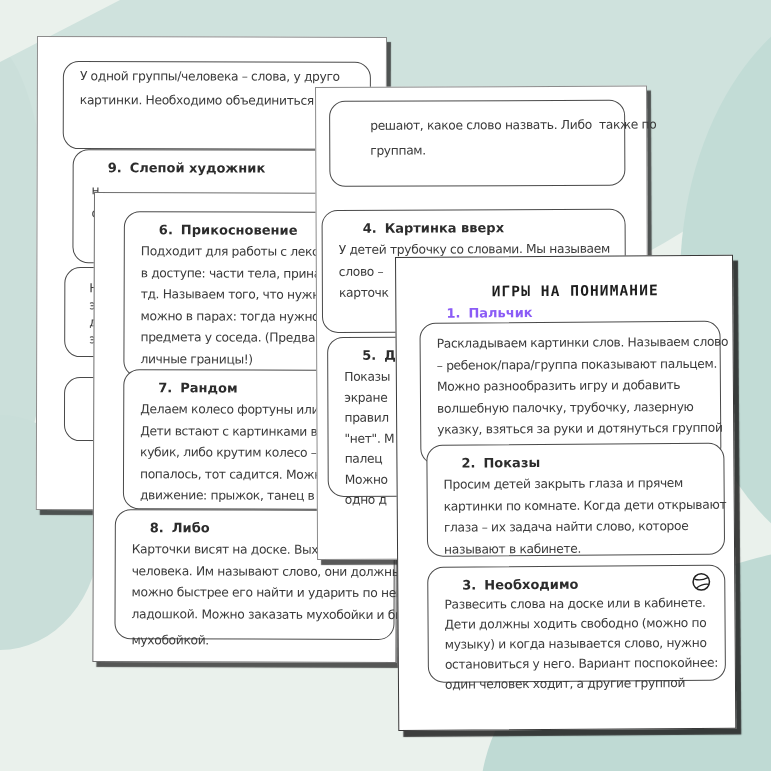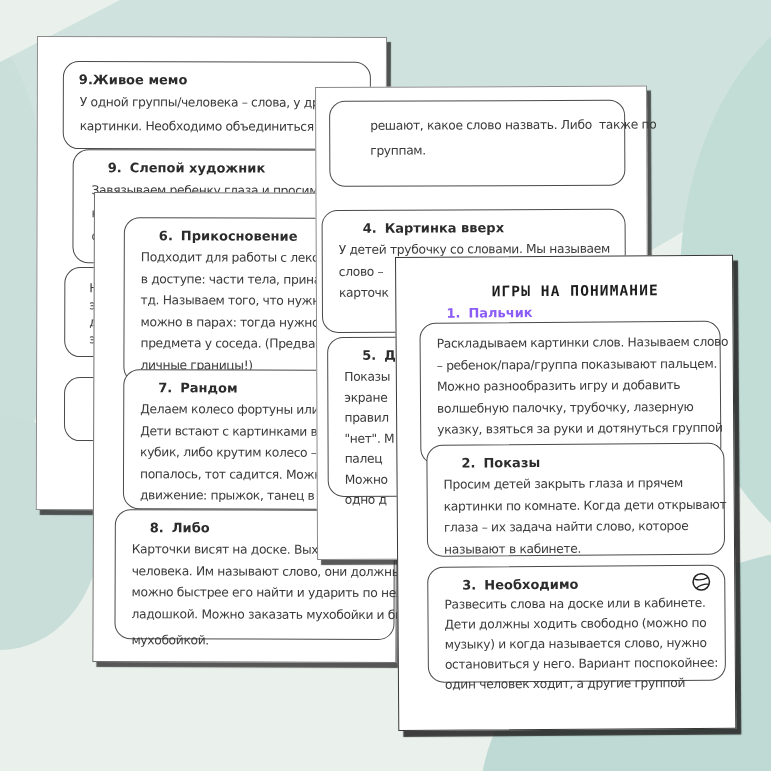--- a/index.html
+++ b/index.html
@@ -44,21 +44,21 @@
 
   
   .c-e{left:13px;top:13px;width:294px;height:84px;}
   .c-e .lines{padding:12px 4px 0 40px;line-height:25px;}
   .c-4{left:5px;top:122px;width:302px;height:121px;}
   .c-4 .card-title{padding-left:40px;}
   .c-5{left:10px;top:249px;width:297px;height:158px;}
   .c-5 .lines{line-height:20.5px;}
 
   
-  .c-6{left:29px;top:24px;width:272px;height:164px;}
+  .c-6{left:29px;top:18px;width:272px;height:164px;}
   .c-7{left:29px;top:176px;width:272px;height:138px;}
   .c-8{left:21px;top:316px;width:278px;height:128px;}
   .c-8 .ln:last-child{margin-top:5px;}
 
   
   .p4-heading{position:absolute;left:0;right:0;top:26px;text-align:center;padding-left:22px;
               font-family:"DejaVu Sans Mono",monospace;font-weight:bold;font-size:14.5px;
               letter-spacing:1.1px;color:#1d1d1d;white-space:pre;}
   .p4-title1{position:absolute;left:50px;top:48px;font-weight:bold;font-size:13px;color:#8b5cf6;white-space:pre;}
   .p4-title1 .num{display:inline-block;min-width:22px;}
@@ -76,30 +76,28 @@
 
   <div class="blob blob-top"></div>
   <div class="blob blob-right"></div>
   <div class="blob blob-left"></div>
   <div class="blob blob-bl"></div>
   <div class="blob blob-br"></div>
   <div class="corner-tl"></div>
 
   <div class="page page1">
     <div class="card c-a">
-      <div class="card-title plain-title"><span>9.Живое мемо</span></div>
       <div class="lines">
           <div class="ln">У одной группы/человека – слова, у друго</div>
           <div class="ln">картинки. Необходимо объединиться в па</div>
         </div>
     </div>
     <div class="card c-b">
       <div class="card-title"><span class="num">9.</span><span>Слепой художник</span></div>
       <div class="lines">
-          <div class="ln">Завязываем ребенку глаза и просим</div>
           <div class="ln">н</div>
           <div class="ln">о</div>
         </div>
     </div>
     <div class="card c-c">
       <div class="lines">
           <div class="ln">Н</div>
           <div class="ln">э</div>
           <div class="ln">д</div>
           <div class="ln">э</div>

